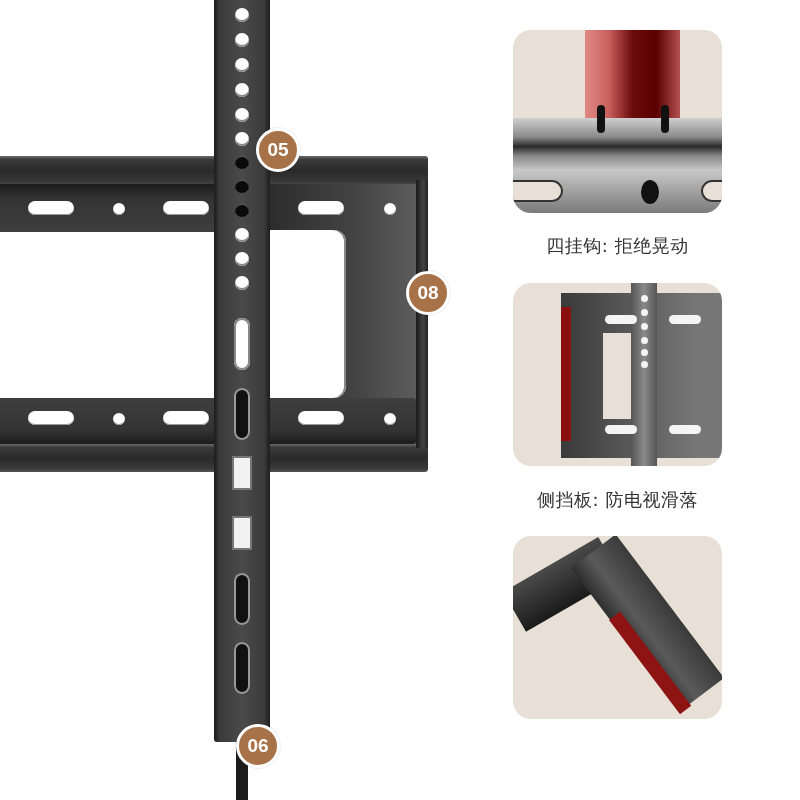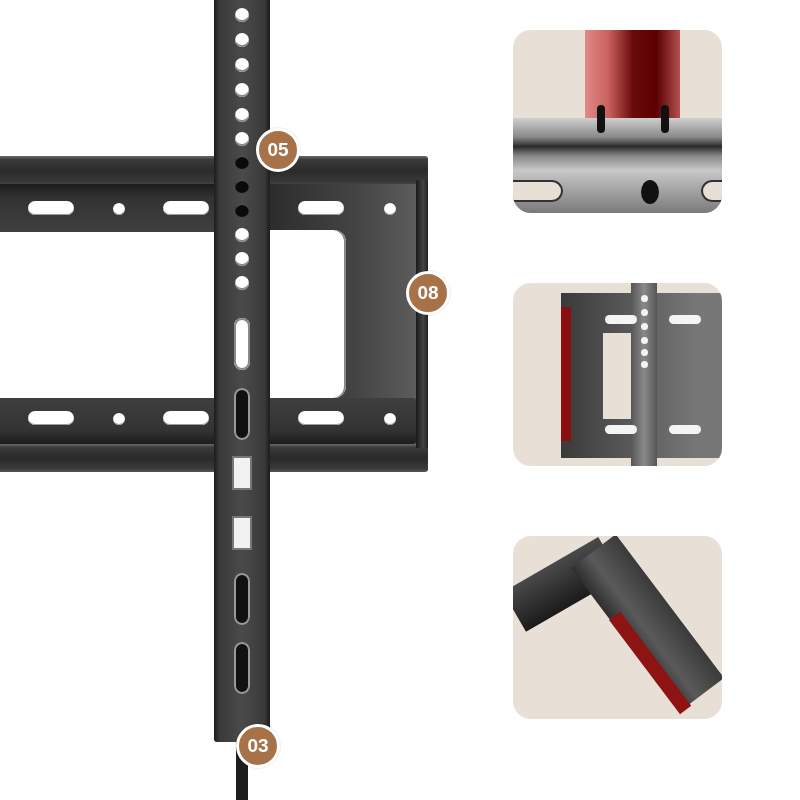--- a/index.html
+++ b/index.html
@@ -135,49 +135,51 @@
       <div class="arm-slot dark" style="top:388px;"></div>
       <div class="arm-window" style="top:456px;"></div>
       <div class="arm-window" style="top:516px;"></div>
       <div class="arm-slot dark" style="top:573px;"></div>
       <div class="arm-slot dark" style="top:642px;"></div>
     </div>
     <div class="cord"></div>
 
     <div class="badge" style="left:256px;top:128px;">05</div>
     <div class="badge" style="left:406px;top:271px;">08</div>
-    <div class="badge" style="left:236px;top:724px;">03</div>
+    <div class="badge" style="left:236px;top:724px;">06</div>
   </div>
 
   <div class="detail-card" style="top:30px;">
     <div class="c1-red"></div>
     <div class="c1-rail"></div>
     <div class="c1-hook" style="left:84px;"></div>
     <div class="c1-hook" style="left:148px;"></div>
     <div class="c1-slot" style="left:-20px;"></div>
     <div class="c1-hole"></div>
     <div class="c1-slot" style="left:188px;"></div>
   </div>
+  <div class="caption" style="top:234px;">四挂钩: 拒绝晃动</div>
 
   <div class="detail-card" style="top:283px;">
     <div class="c2-frame"></div>
     <div class="c2-cut"></div>
     <div class="c2-red"></div>
     <div class="c2-arm"></div>
     <div class="c2-dot" style="top:12px;"></div>
     <div class="c2-dot" style="top:26px;"></div>
     <div class="c2-dot" style="top:40px;"></div>
     <div class="c2-dot" style="top:54px;"></div>
     <div class="c2-dot" style="top:66px;"></div>
     <div class="c2-dot" style="top:78px;"></div>
     <div class="c2-slot-h" style="left:92px;top:32px;"></div>
     <div class="c2-slot-h" style="left:156px;top:32px;"></div>
     <div class="c2-slot-h" style="left:92px;top:142px;"></div>
     <div class="c2-slot-h" style="left:156px;top:142px;"></div>
   </div>
+  <div class="caption" style="top:488px;">侧挡板: 防电视滑落</div>
 
   <div class="detail-card" style="top:536px;">
     <div class="c3-bar"></div>
     <div class="c3-channel"></div>
     <div class="c3-red"></div>
   </div>
 
 </div>
 
 </body></html>

